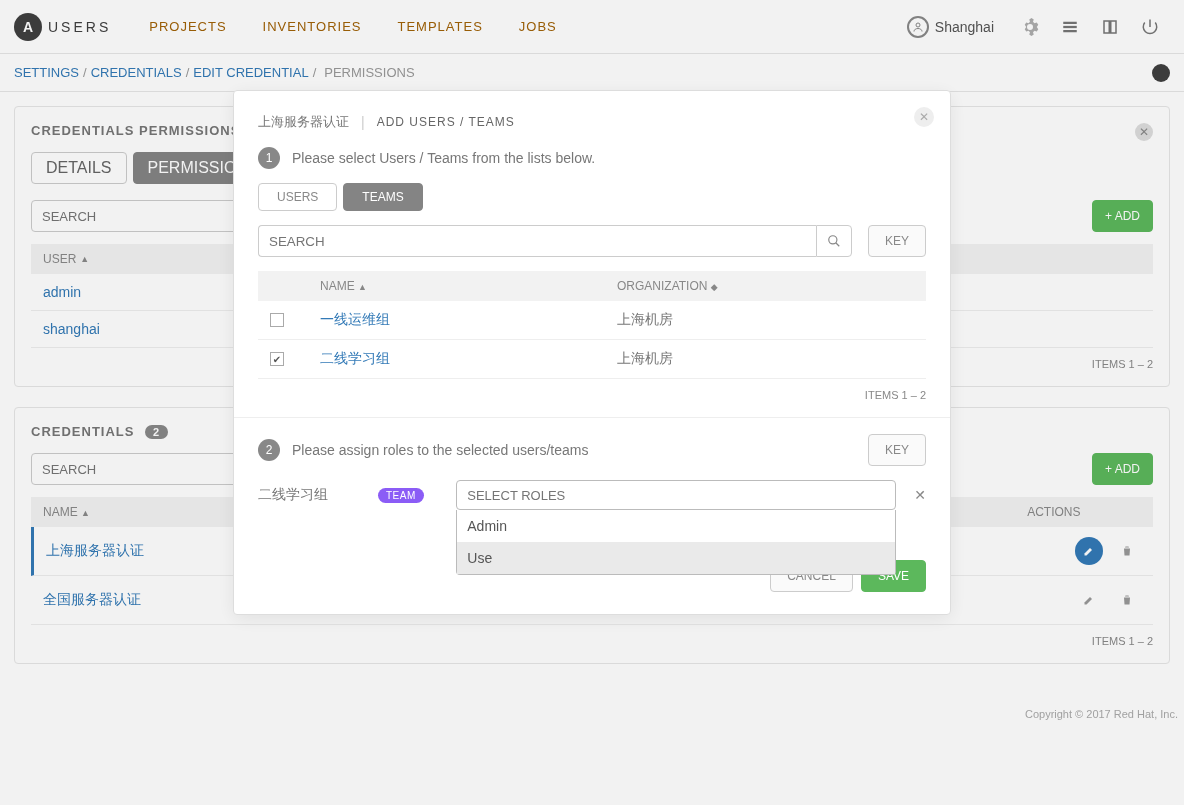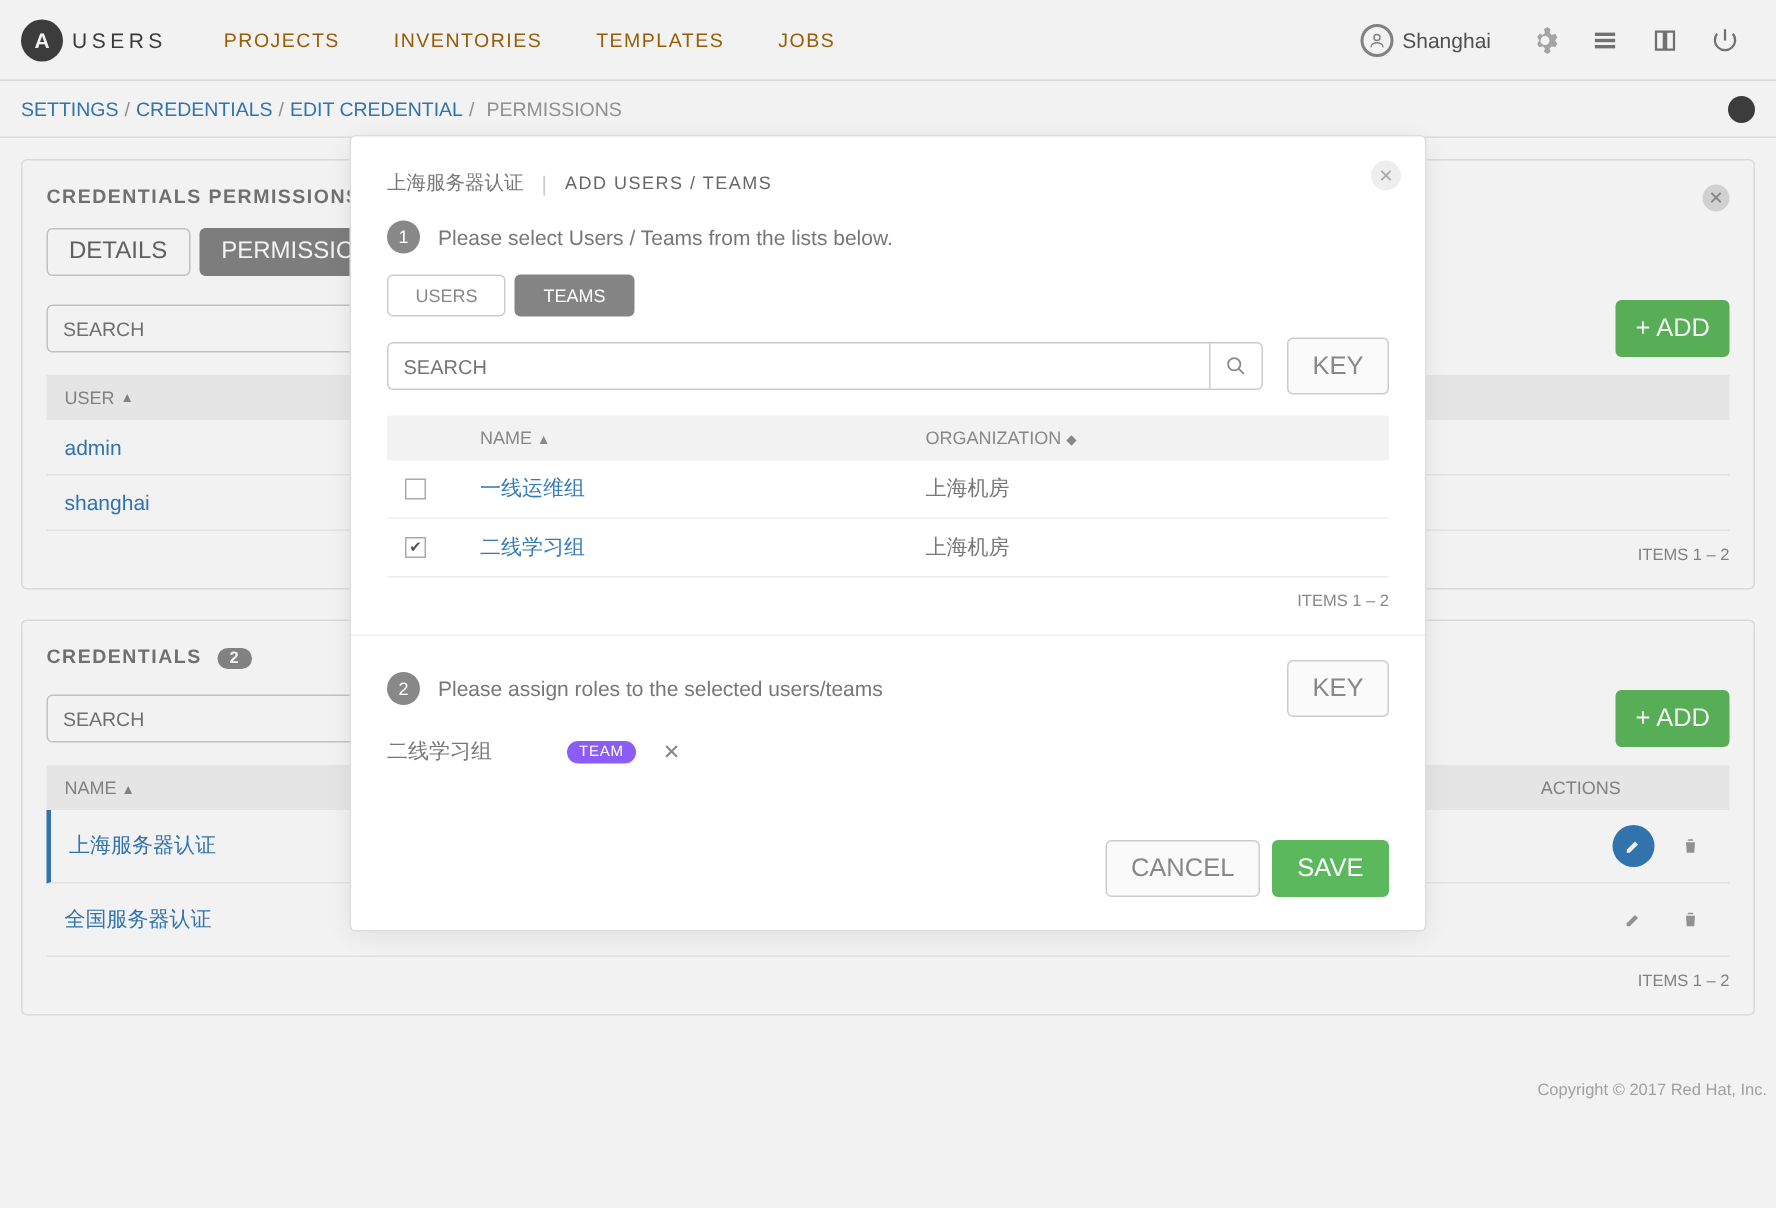--- a/index.html
+++ b/index.html
@@ -22,21 +22,21 @@
 .page { padding: 14px; }
 .panel { border: 1px solid #e6e6e6; border-radius: 4px; padding: 16px; margin-bottom: 20px; position: relative; }
 .panel-title { font-weight: 600; color: #777; font-size: 13px; letter-spacing: 1px; margin-bottom: 14px; }
 .badge { display: inline-block; background: #888; color: #fff; border-radius: 10px; padding: 1px 8px; font-size: 11px; margin-left: 6px; }
 .panel-close { position: absolute; top: 16px; right: 16px; width: 18px; height: 18px; border-radius: 50%; background: #ddd; color: #888; display:flex; align-items:center; justify-content:center; font-size:12px; cursor:pointer; }
 .tabs { display: flex; gap: 6px; margin-bottom: 16px; }
 .tab { border: 1px solid #ccc; border-radius: 4px; padding: 6px 14px; font-size: 16px; color: #666; cursor: pointer; }
 .tab.active { background: #848484; color: #fff; border-color: #848484; }
 .toolbar { display: flex; align-items: center; margin-bottom: 12px; }
 .search-box { border: 1px solid #ccc; border-radius: 4px; height: 32px; width: 280px; padding: 0 10px; font-size: 13px; color: #777; }
-.btn { border: 1px solid #ccc; border-radius: 4px; padding: 8px 16px; font-size: 17px; cursor: pointer; background: #fafafa; color: #888; }
+.btn { border: 1px solid #ccc; border-radius: 4px; padding: 8px 16px; font-size: 12px; cursor: pointer; background: #fafafa; color: #888; }
 .btn-add { background: #5cb85c; color: #fff; border-color: #5cb85c; margin-left: auto; padding: 8px 12px; }
 .list-head { background: #f2f2f2; padding: 8px 12px; font-size: 12px; color: #888; display: flex; align-items: center; gap: 4px; }
 .sort-caret { font-size: 9px; }
 .list-row { padding: 10px 12px; border-bottom: 1px solid #eee; color: #337ab7; cursor: pointer; }
 .items-text { text-align: right; font-size: 11px; color: #888; margin-top: 10px; }
 .cred-head { display: grid; grid-template-columns: 2fr 1.3fr 2fr 1fr; background: #f2f2f2; padding: 8px 12px; font-size: 12px; color: #888; }
 .cred-row { display: grid; grid-template-columns: 2fr 1.3fr 2fr 1fr; padding: 10px 12px; border-bottom: 1px solid #eee; align-items: center; }
 .cred-row.highlight { border-left: 3px solid #337ab7; }
 .cred-link { color: #337ab7; cursor: pointer; }
 .cred-kind { color: #777; }
@@ -271,20 +271,27 @@
     <div class="step">
       <div class="step-num">2</div>
       <div class="step-text">Please assign roles to the selected users/teams</div>
       <div class="spacer"></div>
       <button class="btn">KEY</button>
     </div>
 
     <div class="sel-row">
       <span class="sel-name">二线学习组</span>
       <span class="team-badge">TEAM</span>
+      <div class="role-select-wrap">
+        <input class="role-select" placeholder="SELECT ROLES" style="">
+        <div class="role-dropdown">
+          <div class="role-opt">Admin</div>
+          <div class="role-opt hl">Use</div>
+        </div>
+      </div>
       <span class="remove-x">✕</span>
     </div>
 
     <div class="modal-actions">
       <button class="btn">CANCEL</button>
       <button class="btn btn-save">SAVE</button>
     </div>
   </div>
 </div>
 

